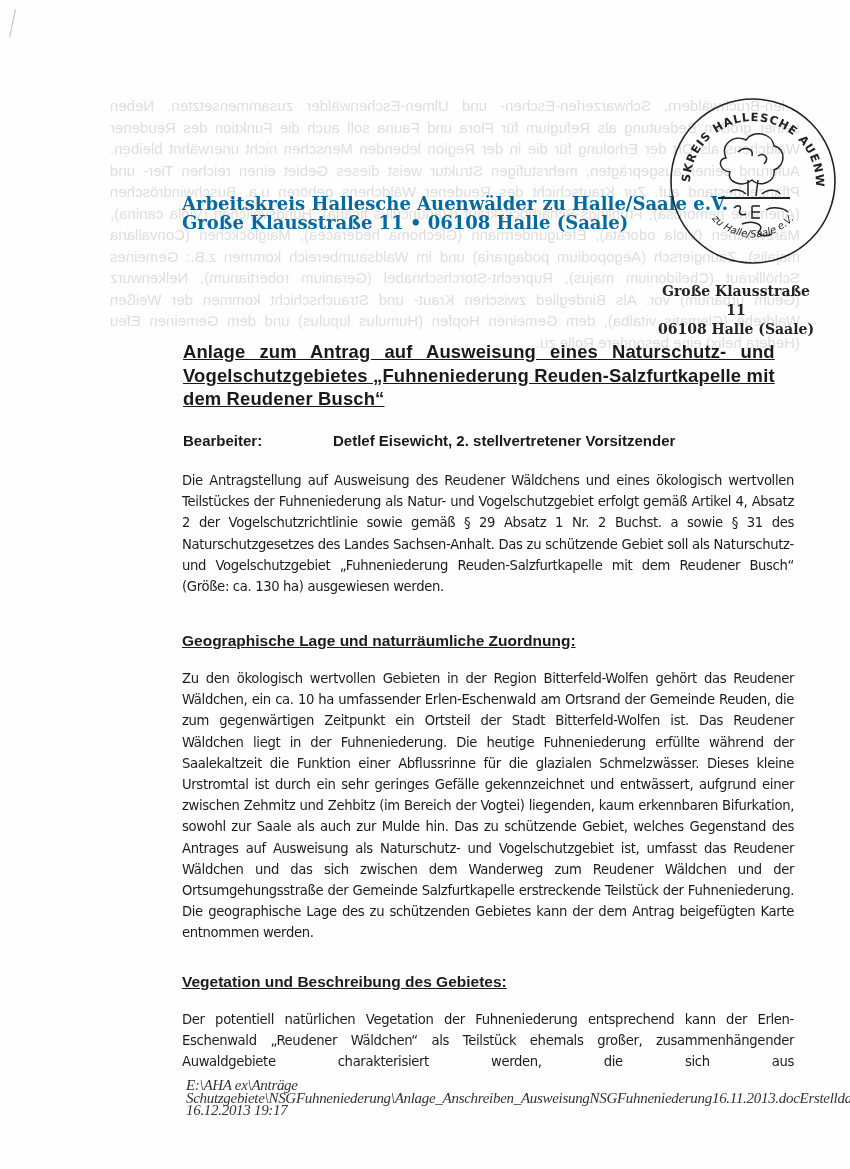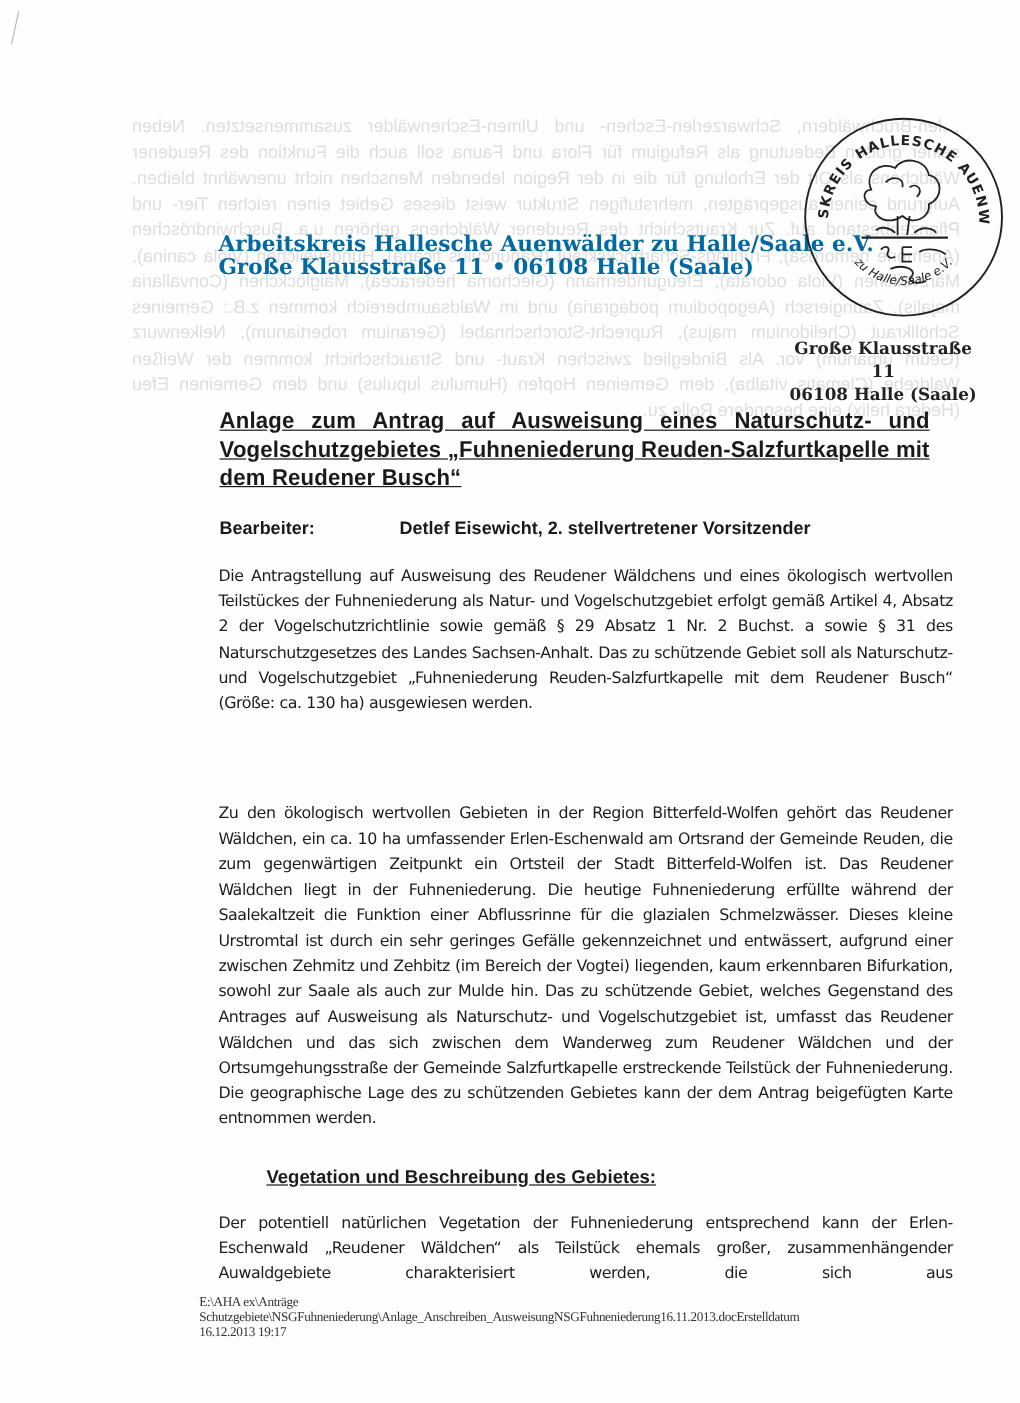--- a/index.html
+++ b/index.html
@@ -28,24 +28,24 @@
     font-family: "Liberation Sans", sans-serif; font-weight: bold; font-size: 15px; }
   .editor-row .label { display: inline-block; width: 150px; }
   .body-text { position: absolute; left: 182px; width: 612px;
     font-family: "DejaVu Sans", sans-serif; font-size: 13.2px; line-height: 21.2px;
     text-align: justify; color: #1c1c1c; letter-spacing: -0.35px; }
   .p1 { top: 470px; }
   .h2 { position: absolute; left: 182px; font-family: "Liberation Sans", sans-serif;
     font-weight: bold; font-size: 15.5px; text-decoration: underline; color: #1c1c1c; }
   .h-geo { top: 632px; }
   .p2 { top: 668px; }
-  .h-veg { top: 973px; margin-left: 40px; }
+  .h-veg { top: 973px; }
   .p3 { top: 1009px; }
-  .footer { position: absolute; left: 166px; top: 1079px; width: 640px;
-    font-family: "Liberation Serif", serif; font-size: 11px; line-height: 12.5px; color: #333; letter-spacing: -0.3px; }
+  .footer { position: absolute; left: 186px; top: 1079px; width: 640px;
+    font-family: "Liberation Serif", serif; font-size: 15px; line-height: 12.5px; color: #333; letter-spacing: -0.3px; font-style: italic; }
 </style>
 </head>
 <body>
 
 <div class="page">
 
   <div class="bleed">…len-Bruchwäldern, Schwarzerlen-Eschen- und Ulmen-Eschenwälder zusammensetzten. Neben seiner großen Bedeutung als Refugium für Flora und Fauna soll auch die Funktion des Reudener Wäldchens als Ort der Erholung für die in der Region lebenden Menschen nicht unerwähnt bleiben. Aufgrund seiner ausgeprägten, mehrstufigen Struktur weist dieses Gebiet einen reichen Tier- und Pflanzenbestand auf. Zur Krautschicht des Reudener Wäldchens gehören u.a. Buschwindröschen (Anemone nemorosa), Frühlings-Scharbockskraut (Ranunculus ficaria), Hundsveilchen (Viola canina), Märzveilchen (Viola odorata), Efeugundermann (Glechoma hederacea), Maiglöckchen (Convallaria majalis), Zaungiersch (Aegopodium podagraria) und im Waldsaumbereich kommen z.B.: Gemeines Schöllkraut (Chelidonium majus), Ruprecht-Storchschnabel (Geranium robertianum), Nelkenwurz (Geum urbanum) vor. Als Bindeglied zwischen Kraut- und Strauchschicht kommen der Weißen Waldrebe (Clematis vitalba), dem Gemeinen Hopfen (Humulus lupulus) und dem Gemeinen Efeu (Hedera helix) eine besondere Rolle zu.</div>
   <div class="corner-mark"></div>
 
   <div class="letterhead">
@@ -87,20 +87,21 @@
   </div>
 
   <div class="title">Anlage zum Antrag auf Ausweisung eines Naturschutz- und Vogelschutzgebietes „Fuhneniederung Reuden-Salzfurtkapelle mit dem Reudener Busch“</div>
 
   <div class="editor-row">
     <span class="label">Bearbeiter:</span><span>Detlef Eisewicht, 2. stellvertretener Vorsitzender</span>
   </div>
 
   <div class="body-text p1">Die Antragstellung auf Ausweisung des Reudener Wäldchens und eines ökologisch wertvollen Teilstückes der Fuhneniederung als Natur- und Vogelschutzgebiet erfolgt gemäß Artikel 4, Absatz 2 der Vogelschutzrichtlinie sowie gemäß § 29 Absatz 1 Nr. 2 Buchst. a sowie § 31 des Naturschutzgesetzes des Landes Sachsen-Anhalt. Das zu schützende Gebiet soll als Naturschutz- und Vogelschutzgebiet „Fuhneniederung Reuden-Salzfurtkapelle mit dem Reudener Busch“ (Größe: ca. 130 ha) ausgewiesen werden.</div>
 
+  <div class="h2 h-geo">Geographische Lage und naturräumliche Zuordnung:</div>
   <div class="body-text p2">Zu den ökologisch wertvollen Gebieten in der Region Bitterfeld-Wolfen gehört das Reudener Wäldchen, ein ca. 10 ha umfassender Erlen-Eschenwald am Ortsrand der Gemeinde Reuden, die zum gegenwärtigen Zeitpunkt ein Ortsteil der Stadt Bitterfeld-Wolfen ist. Das Reudener Wäldchen liegt in der Fuhneniederung. Die heutige Fuhneniederung erfüllte während der Saalekaltzeit die Funktion einer Abflussrinne für die glazialen Schmelzwässer. Dieses kleine Urstromtal ist durch ein sehr geringes Gefälle gekennzeichnet und entwässert, aufgrund einer zwischen Zehmitz und Zehbitz (im Bereich der Vogtei) liegenden, kaum erkennbaren Bifurkation, sowohl zur Saale als auch zur Mulde hin. Das zu schützende Gebiet, welches Gegenstand des Antrages auf Ausweisung als Naturschutz- und Vogelschutzgebiet ist, umfasst das Reudener Wäldchen und das sich zwischen dem Wanderweg zum Reudener Wäldchen und der Ortsumgehungsstraße der Gemeinde Salzfurtkapelle erstreckende Teilstück der Fuhneniederung. Die geographische Lage des zu schützenden Gebietes kann der dem Antrag beigefügten Karte entnommen werden.</div>
 
   <div class="h2 h-veg">Vegetation und Beschreibung des Gebietes:</div>
   <div class="body-text p3 last-line" style="text-align-last: justify;">Der potentiell natürlichen Vegetation der Fuhneniederung entsprechend kann der Erlen-Eschenwald „Reudener Wäldchen“ als Teilstück ehemals großer, zusammenhängender Auwaldgebiete charakterisiert werden, die sich aus</div>
 
   <div class="footer">
     <div>E:\AHA ex\Anträge</div>
     <div>Schutzgebiete\NSGFuhneniederung\Anlage_Anschreiben_AusweisungNSGFuhneniederung16.11.2013.docErstelldatum</div>
     <div>16.12.2013 19:17</div>
   </div>

